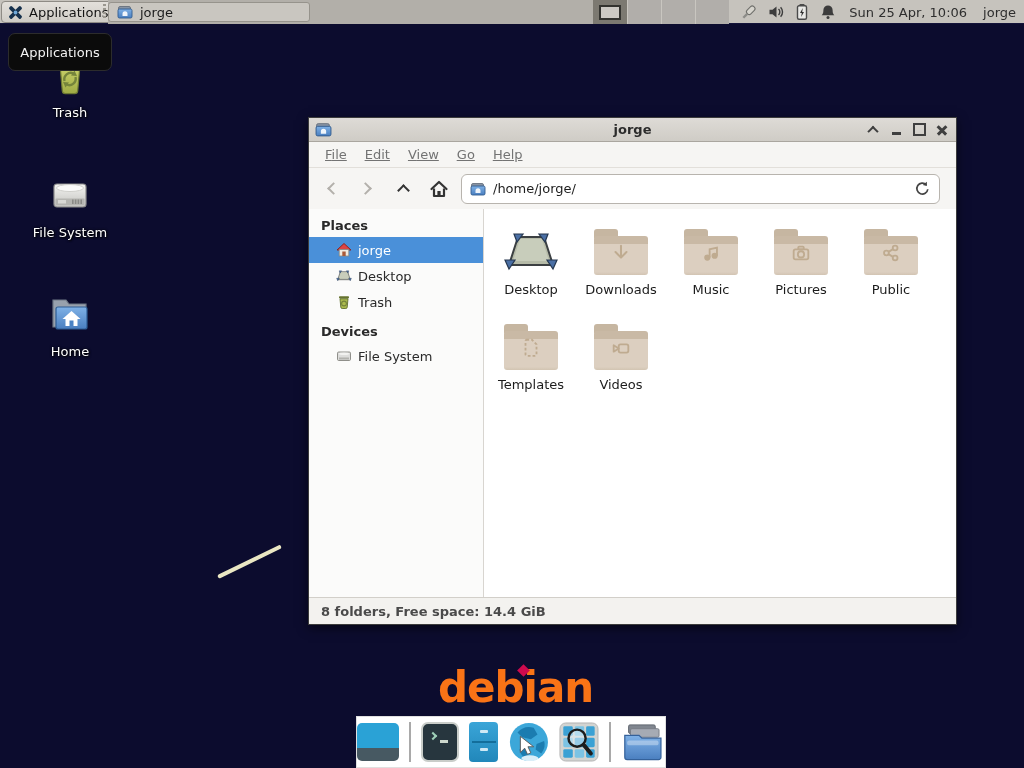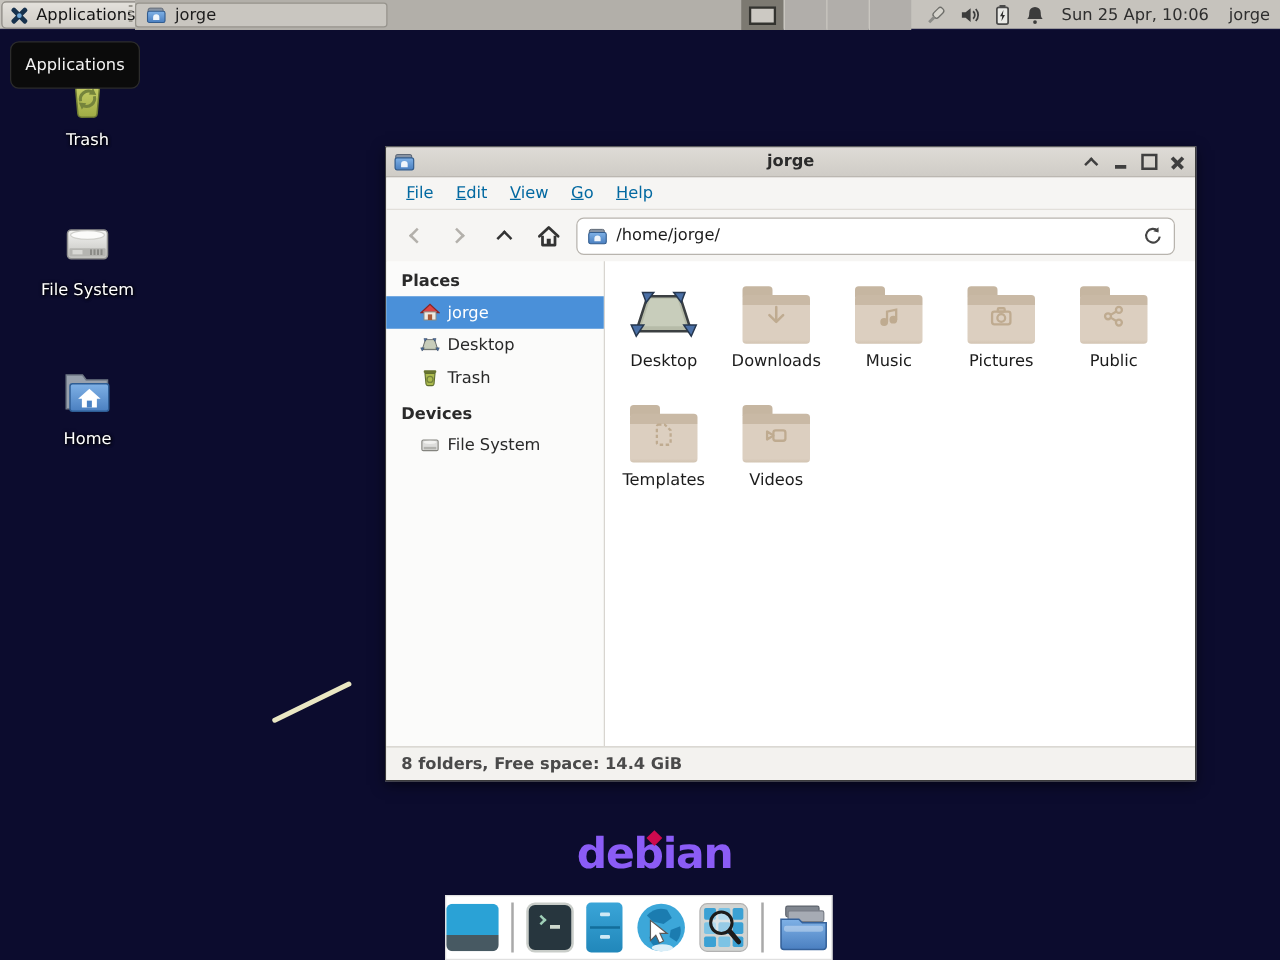--- a/index.html
+++ b/index.html
@@ -34,22 +34,22 @@
   .dicon .dicon-label { margin-top:5px; color:#ffffff; text-shadow:1px 1px 2px #000, 0 0 3px #000; }
   #dicon-trash { left:18px; top:52px; }
   #dicon-fs    { left:18px; top:172px; }
   #dicon-home  { left:18px; top:291px; }
 
   
   .artifact-line { position:absolute; left:218px; top:575px; width:70px; height:4px; background:#eae7c3; border-radius:2px;
                    transform:rotate(-26deg); transform-origin:left center; }
 
   
-  .debian-logo { position:absolute; left:438px; top:663px; width:148px; text-align:right; color:#8b5cf6;
-                 font-size:34px; font-weight:bold; letter-spacing:-1px; }
+  .debian-logo { position:absolute; left:438px; top:663px; width:148px; text-align:left; color:#f97316;
+                 font-size:42px; font-weight:bold; letter-spacing:-1px; }
   .debian-dot { position:absolute; left:81px; top:3px; width:9px; height:9px; background:#ce0a4e; transform:rotate(45deg); }
 
   
   .dock { position:absolute; left:356px; top:716px; width:310px; height:52px; background:#ffffff; border:1px solid #e0e0e0;
           display:flex; align-items:center; justify-content:center; gap:10px; }
   .dock-sep { width:2px; height:40px; background:#a9a9a9; }
   .dk-desktop { width:44px; height:38px; border-radius:5px; overflow:hidden; }
   .dk-desktop .top { height:25px; background:#2aa2d6; }
   .dk-desktop .bot { height:13px; background:#475962; }
   .dk-term { width:40px; height:40px; background:#27363e; border:2px solid #c9cdc9; border-radius:7px; position:relative; }
@@ -68,21 +68,21 @@
   .tb-controls { margin-left:auto; display:flex; align-items:center; gap:7px; z-index:2; }
   .wc { width:16px; height:16px; display:flex; align-items:center; justify-content:center; position:relative; }
   .wc-shade::before { content:""; width:6px; height:6px; border-top:2px solid #3f3f3f; border-left:2px solid #3f3f3f; transform:rotate(45deg) translate(1px,1px); }
   .wc-min::before { content:""; width:9px; height:3px; background:#3f3f3f; margin-top:8px; }
   .wc-max::before { content:""; width:9px; height:9px; border:2px solid #3f3f3f; }
   .wc-close::before, .wc-close::after { content:""; position:absolute; left:2px; top:7px; width:12px; height:2.6px; background:#3f3f3f; }
   .wc-close::before { transform:rotate(45deg); }
   .wc-close::after { transform:rotate(-45deg); }
 
   .menubar { height:26px; background:#f6f5f3; border-bottom:1px solid #e2dfda; display:flex; align-items:center; padding-left:7px; }
-  .menu-item { padding:3px 9px; color:#0369a1; }
+  .menu-item { padding:3px 9px; color:#737373;text-decoration:underline; }
   .menu-item u { text-decoration:underline; }
 
   .toolbar { height:41px; background:#f6f5f3; display:flex; align-items:center; padding:0 16px 0 8px; gap:8px; }
   .nav-btn { width:28px; height:28px; display:flex; align-items:center; justify-content:center; border-radius:4px; }
   .chev { width:9px; height:9px; border-top:2.4px solid #b3b0ab; border-left:2.4px solid #b3b0ab; }
   .chev.back { transform:rotate(-45deg); margin-left:4px; }
   .chev.fwd  { transform:rotate(135deg); margin-right:4px; }
   .chev.up   { transform:rotate(45deg); margin-top:4px; border-color:#333; }
   .path-entry { flex:1; height:30px; background:#ffffff; border:1px solid #b8b4ae; border-radius:6px;
                 display:flex; align-items:center; padding:0 8px; gap:7px; }

